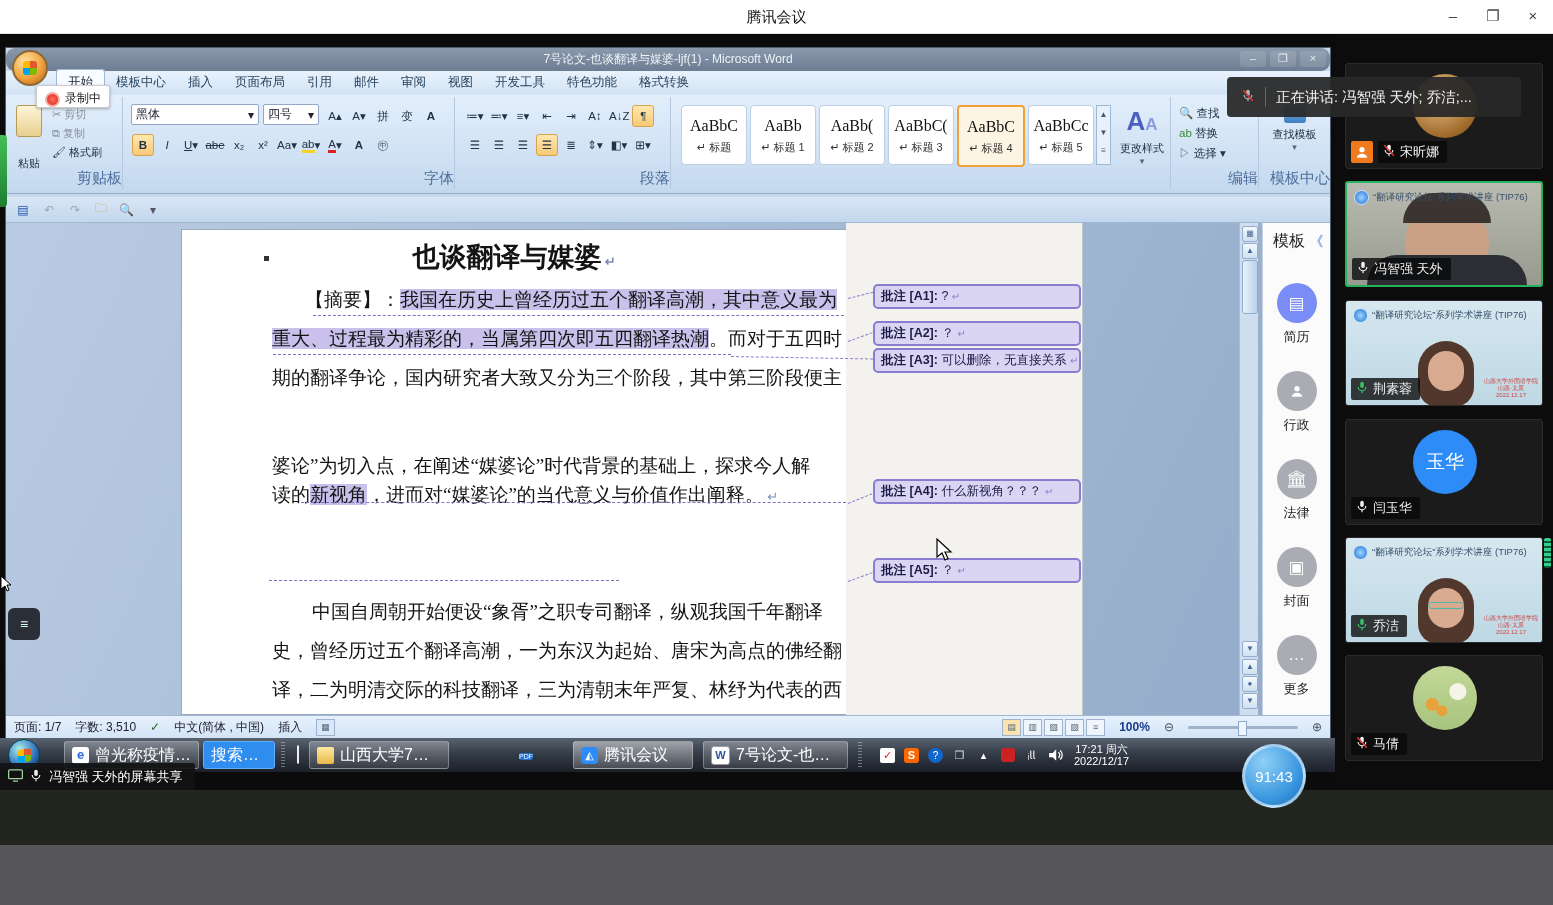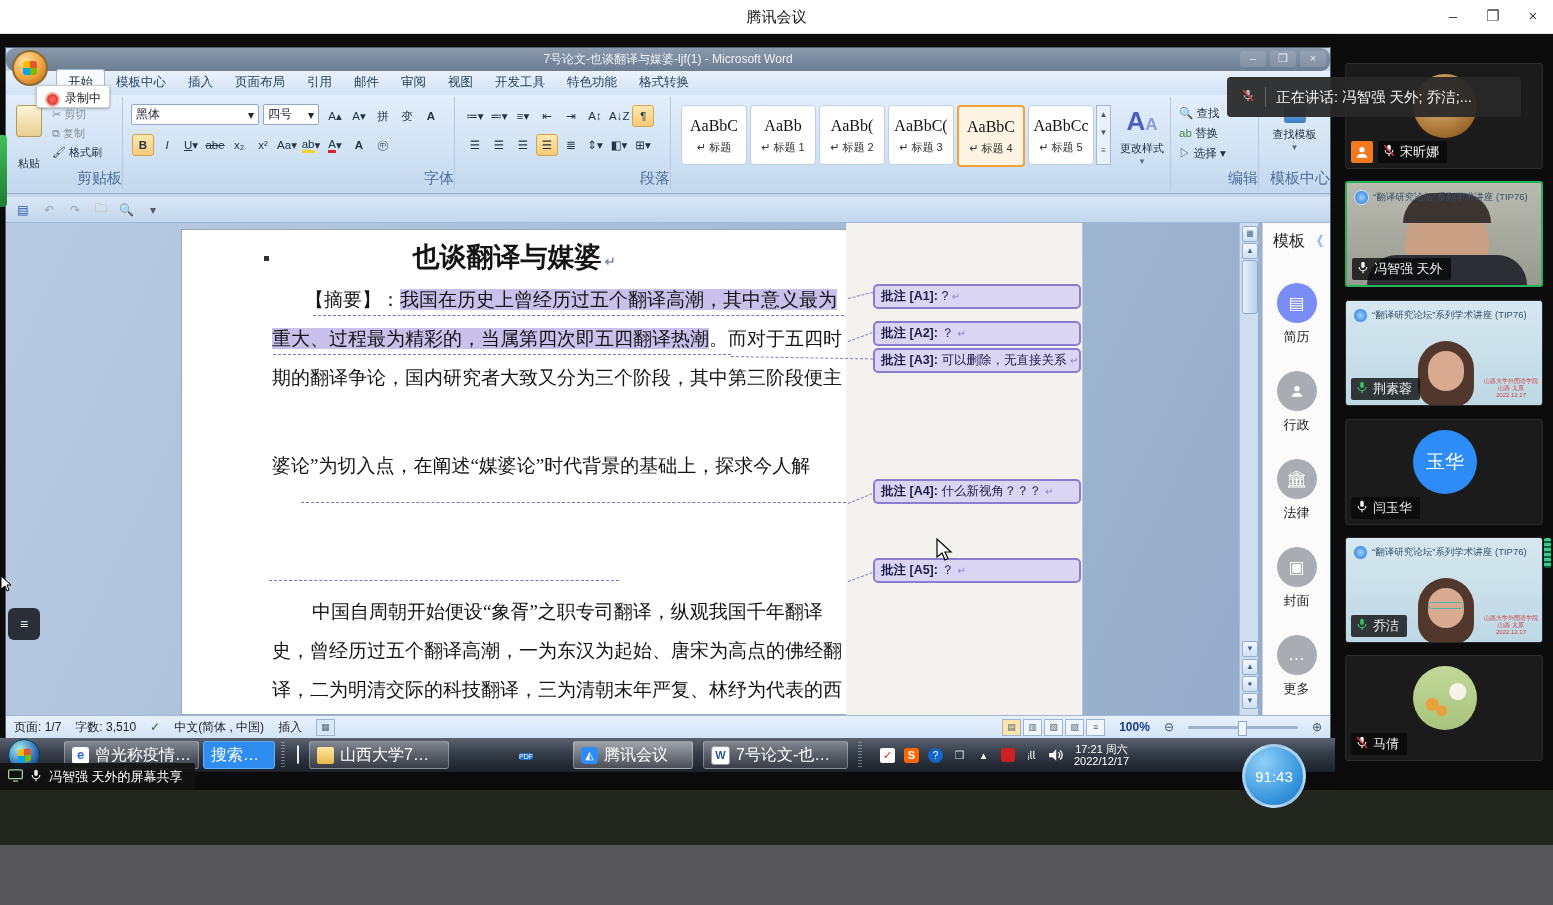--- a/index.html
+++ b/index.html
@@ -293,20 +293,21 @@
 
     <div class="abs ws">
       <div class="abs cpane"></div>
       <div class="abs page" id="page">
           <div class="abs" style="left: 82px; top: 26px; width: 5px; height: 5px; background: rgb(51, 51, 51);"></div>
           <div class="pline doctitle" style="top: 10px;"><span class="">也谈翻译与媒婆</span><span class="eol"> ↵</span></div>
           <div class="pline" style="top: 57px; text-indent: 33px;"><span class="b ">【摘要】</span><span class="">：</span><span class="hl ">我国在历史上曾经历过五个翻译高潮，其中意义最为</span></div>
           <div class="pline" style="top: 96px;"><span class="hl ">重大、过程最为精彩的，当属第四次即五四翻译热潮</span><span class="">。而对于五四时</span></div>
           <div class="pline" style="top: 135px;"><span class="">期的翻译争论，国内研究者大致又分为三个阶段，其中第三阶段便主</span></div>
           <div class="pline" style="top: 204px; margin-top: 19px;"><span class="">婆论”为切入点，在阐述“媒婆论”时代背景的基础上，探求今人解</span></div>
+          <div class="pline" style="top: 252px;"><span class="">读的</span><span class="hl ">新视角</span><span class="">，进而对“媒婆论”的当代意义与价值作出阐释。</span><span class="eol"> ↵</span></div>
           <div class="pline" style="top: 369px; text-indent: 40px;"><span class="">中国自周朝开始便设“象胥”之职专司翻译，纵观我国千年翻译</span></div>
           <div class="pline" style="top: 408px;"><span class="">史，曾经历过五个翻译高潮，一为东汉为起始、唐宋为高点的佛经翻</span></div>
           <div class="pline" style="top: 447px;"><span class="">译，二为明清交际的科技翻译，三为清朝末年严复、林纾为代表的西</span></div>
         </div>
       <div id="overlay">
           <div class="bubble" style="top: 61px;"><b>批注 [A1]:</b> ? <span style="color:#8a7cce;font-size:10px">↵</span></div>
           <div class="bubble" style="top: 98px;"><b>批注 [A2]:</b> ？ <span style="color:#8a7cce;font-size:10px">↵</span></div>
           <div class="bubble" style="top: 125px;"><b>批注 [A3]:</b> 可以删除，无直接关系 <span style="color:#8a7cce;font-size:10px">↵</span></div>
           <div class="bubble" style="top: 256px;"><b>批注 [A4]:</b> 什么新视角？？？ <span style="color:#8a7cce;font-size:10px">↵</span></div>
           <div class="bubble" style="top: 335px;"><b>批注 [A5]:</b> ？ <span style="color:#8a7cce;font-size:10px">↵</span></div>

